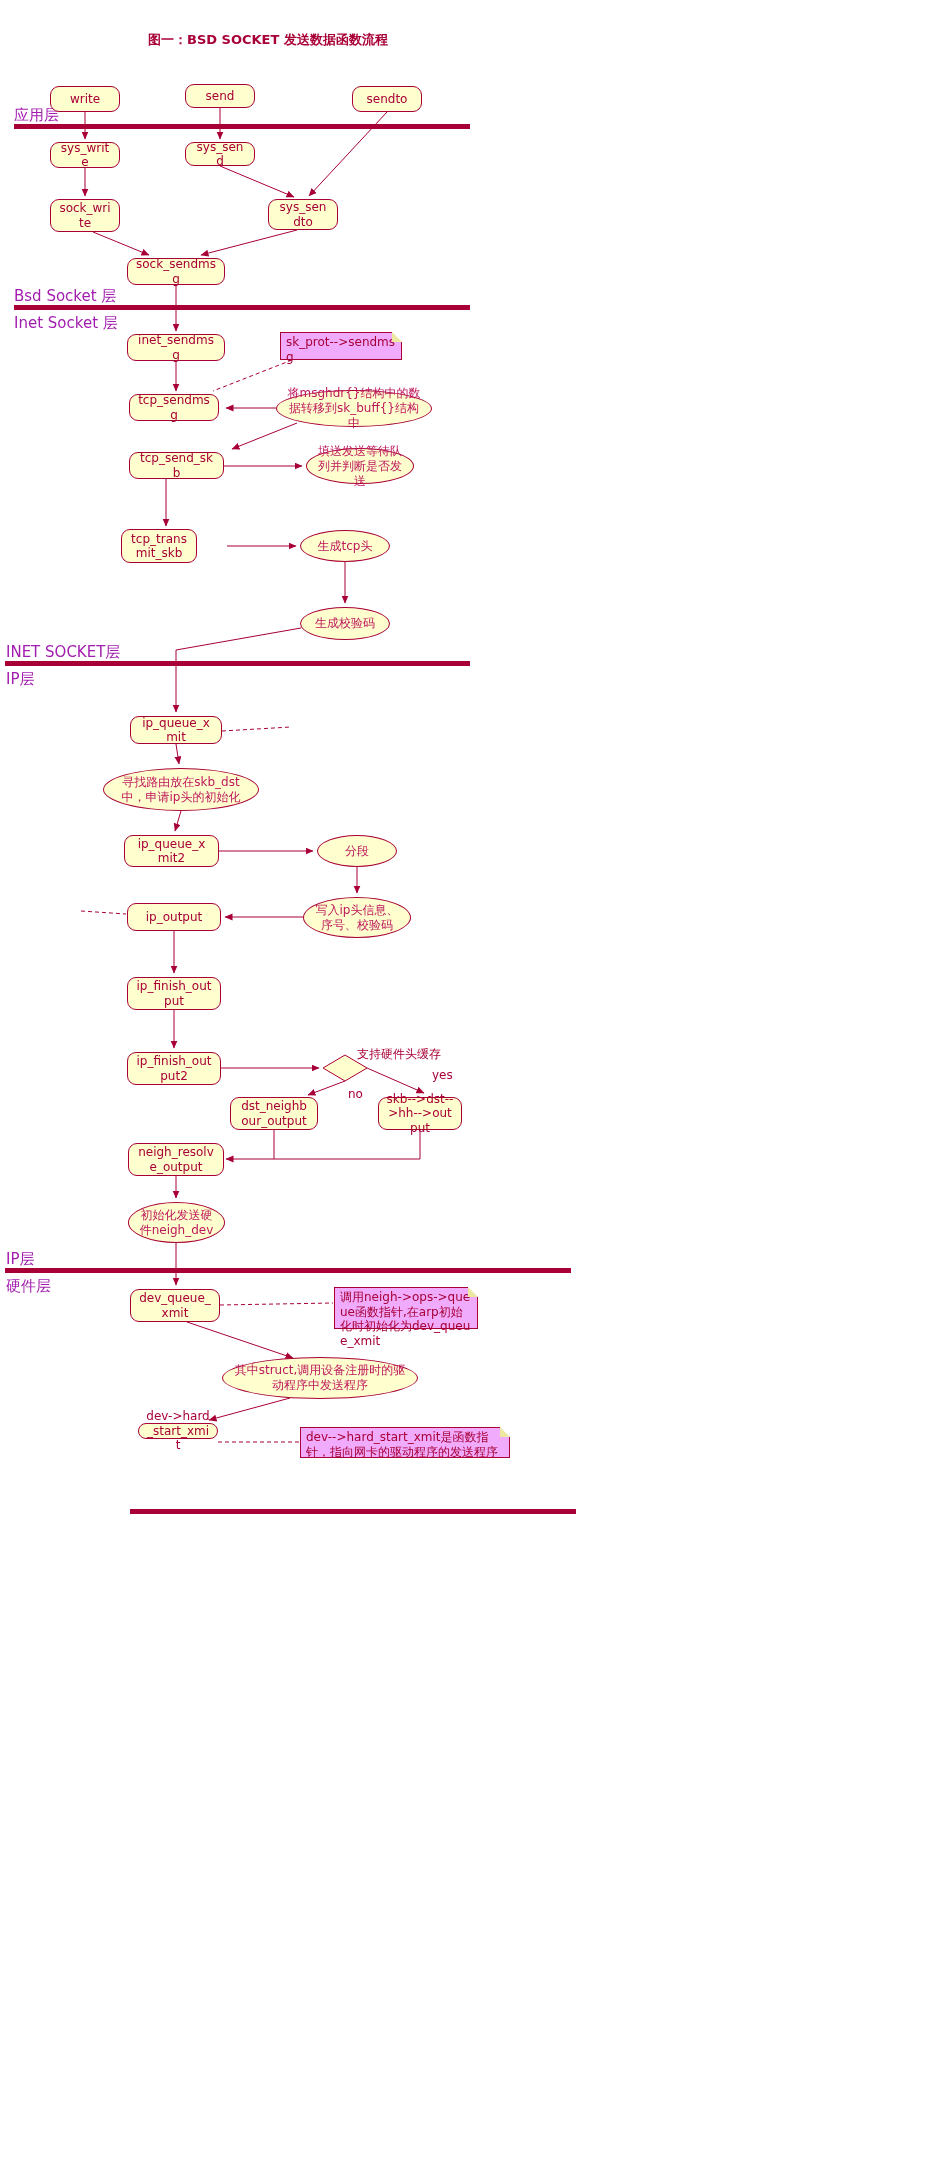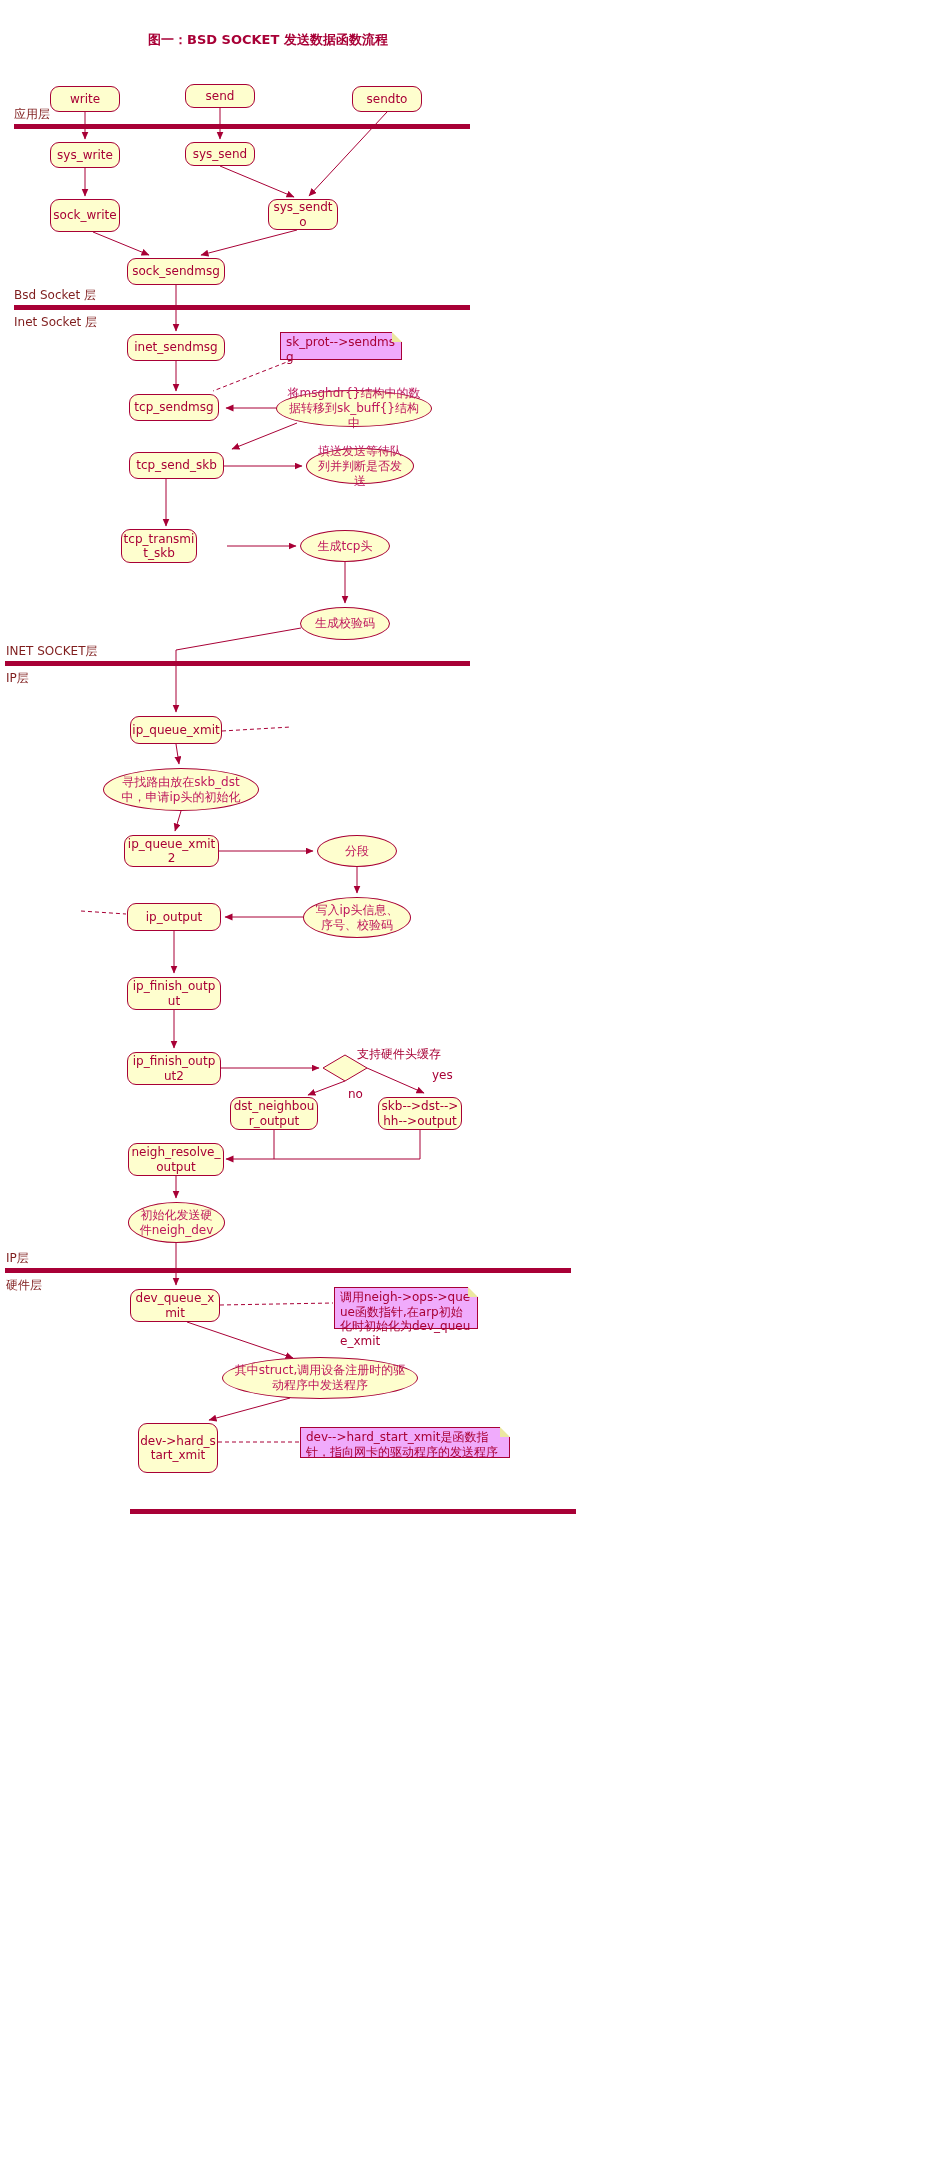--- a/index.html
+++ b/index.html
@@ -9,21 +9,21 @@
     background:#ffffff;
     font-family:"DejaVu Sans",sans-serif;
     color:#A80036;
   }
   #wires{position:absolute;left:0;top:0;z-index:0;}
   .node{
     position:absolute;z-index:2;
     background:#FEFECE;border:1px solid #A80036;border-radius:9px;
     display:flex;align-items:center;justify-content:center;
     text-align:center;font-size:12px;line-height:1.2;color:#A80036;
-    padding:1px 1px;box-sizing:border-box;word-break:break-all;
+    padding:1px 7px;box-sizing:border-box;word-break:break-all;
   }
   .ellipse{
     position:absolute;z-index:2;
     background:#FEFECE;border:1px solid #A80036;border-radius:50%;
     display:flex;align-items:center;justify-content:center;
     text-align:center;font-size:12px;line-height:1.25;color:#be185d;
     padding:2px 10px;box-sizing:border-box;word-break:break-all;
   }
   .note{
     position:absolute;z-index:2;
@@ -31,21 +31,21 @@
     font-size:12px;line-height:1.22;color:#A80036;
     padding:2px 5px;box-sizing:border-box;word-break:break-all;
     white-space:pre-line;text-align:left;
   }
   .note::before{
     content:"";position:absolute;top:-1px;right:-1px;
     border-style:solid;border-width:0 10px 10px 0;
     border-color:#ffffff #ffffff #ECE8A0 #A80036;
   }
   .layer-line{position:absolute;z-index:1;height:5px;background:#A80036;}
-  .layer-label{position:absolute;z-index:2;font-size:12px;color:#7f1d1d;white-space:nowrap;}
+  .layer-label{position:absolute;z-index:2;font-size:15px;color:#a21caf;white-space:nowrap;}
   .free-label{position:absolute;z-index:2;font-size:12px;color:#A80036;}
   #title{position:absolute;z-index:2;left:148px;top:31px;font-size:13px;font-weight:bold;color:#A80036;white-space:nowrap;}
 </style>
 </head>
 <body>
 
 <div id="canvas">
 
   <svg id="wires" width="943" height="2174" viewBox="0 0 943 2174">
     <defs>
@@ -145,16 +145,16 @@
   <div class="free-label" style="left:348px;top:1087px">no</div>
 
   <div class="node" style="left:230px;top:1097px;width:88px;height:33px">dst_neighbour_output</div>
   <div class="node" style="left:378px;top:1097px;width:84px;height:33px">skb--&gt;dst--&gt;hh--&gt;output</div>
   <div class="node" style="left:128px;top:1143px;width:96px;height:33px">neigh_resolve_output</div>
   <div class="ellipse" style="left:128px;top:1202px;width:97px;height:41px;padding:2px 6px">初始化发送硬件neigh_dev</div>
 
   <div class="node" style="left:130px;top:1289px;width:90px;height:33px">dev_queue_xmit</div>
   <div class="note" style="left:334px;top:1287px;width:144px;height:42px">调用neigh-&gt;ops-&gt;queue函数指针,在arp初始化时初始化为dev_queue_xmit</div>
   <div class="ellipse" style="left:222px;top:1357px;width:196px;height:42px">其中struct,调用设备注册时的驱动程序中发送程序</div>
-  <div class="node" style="left:138px;top:1423px;width:80px;height:50px">dev-&gt;hard_start_xmit</div>
+  <div class="node" style="left:138px;top:1423px;width:80px;height:16px">dev-&gt;hard_start_xmit</div>
   <div class="note" style="left:300px;top:1427px;width:210px;height:31px">dev--&gt;hard_start_xmit是函数指针，指向网卡的驱动程序的发送程序</div>
 
 </div>
 
 </body></html>

